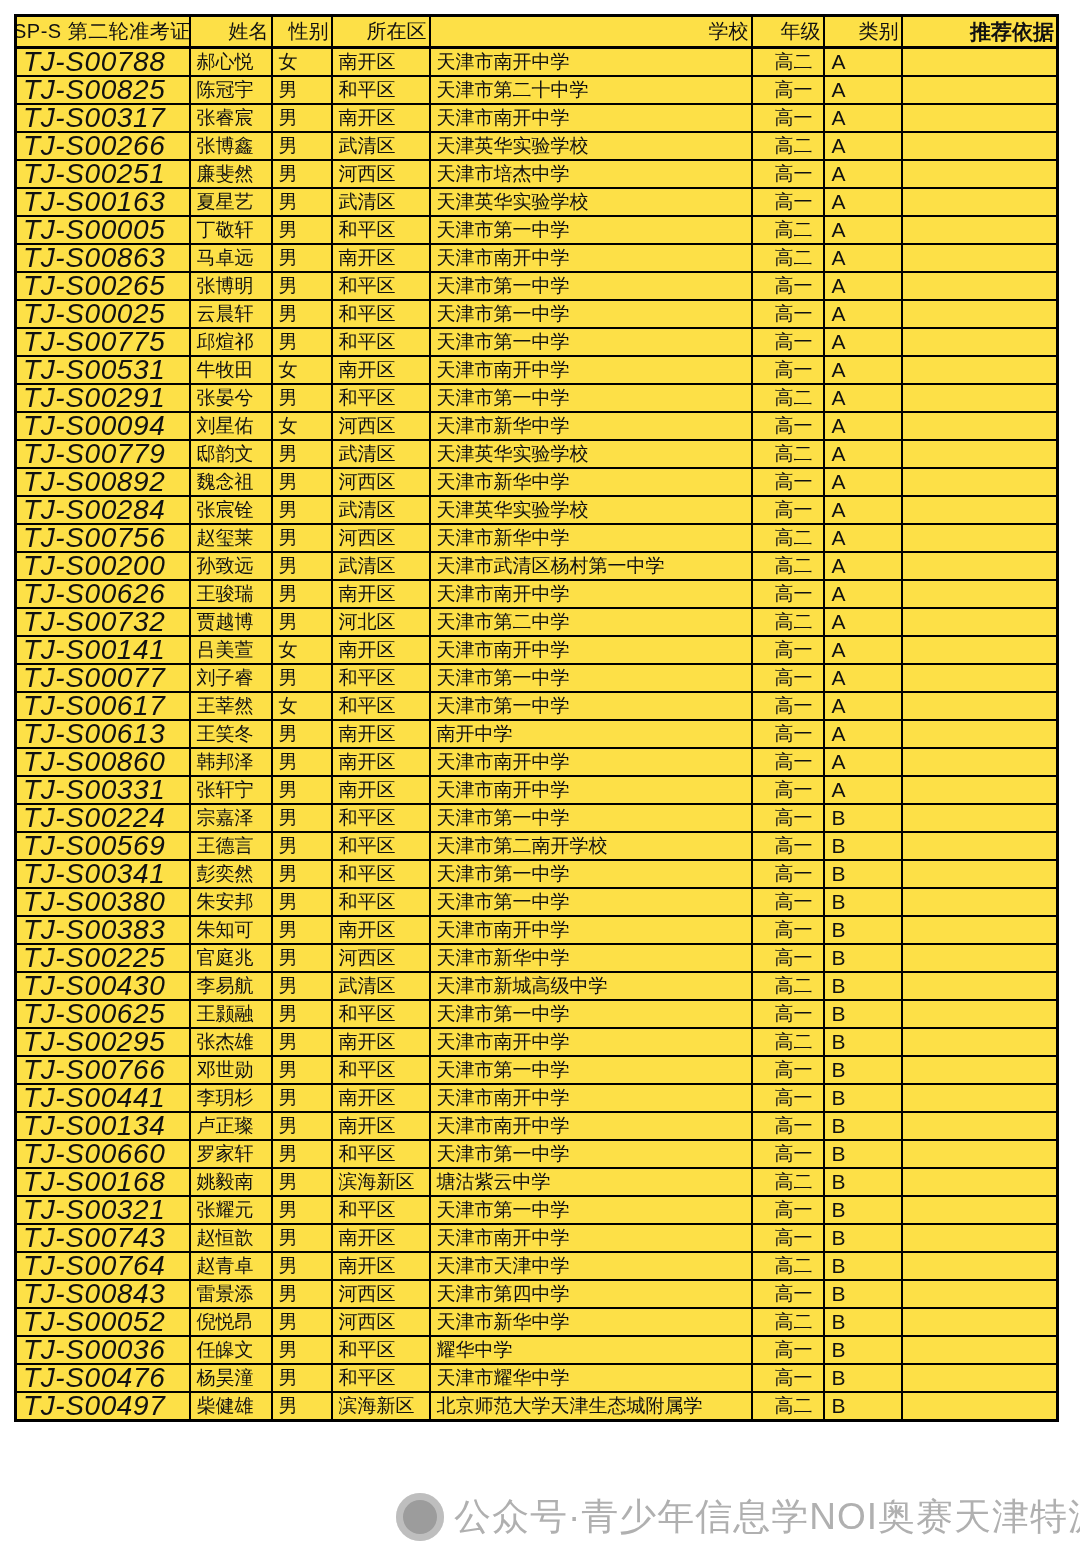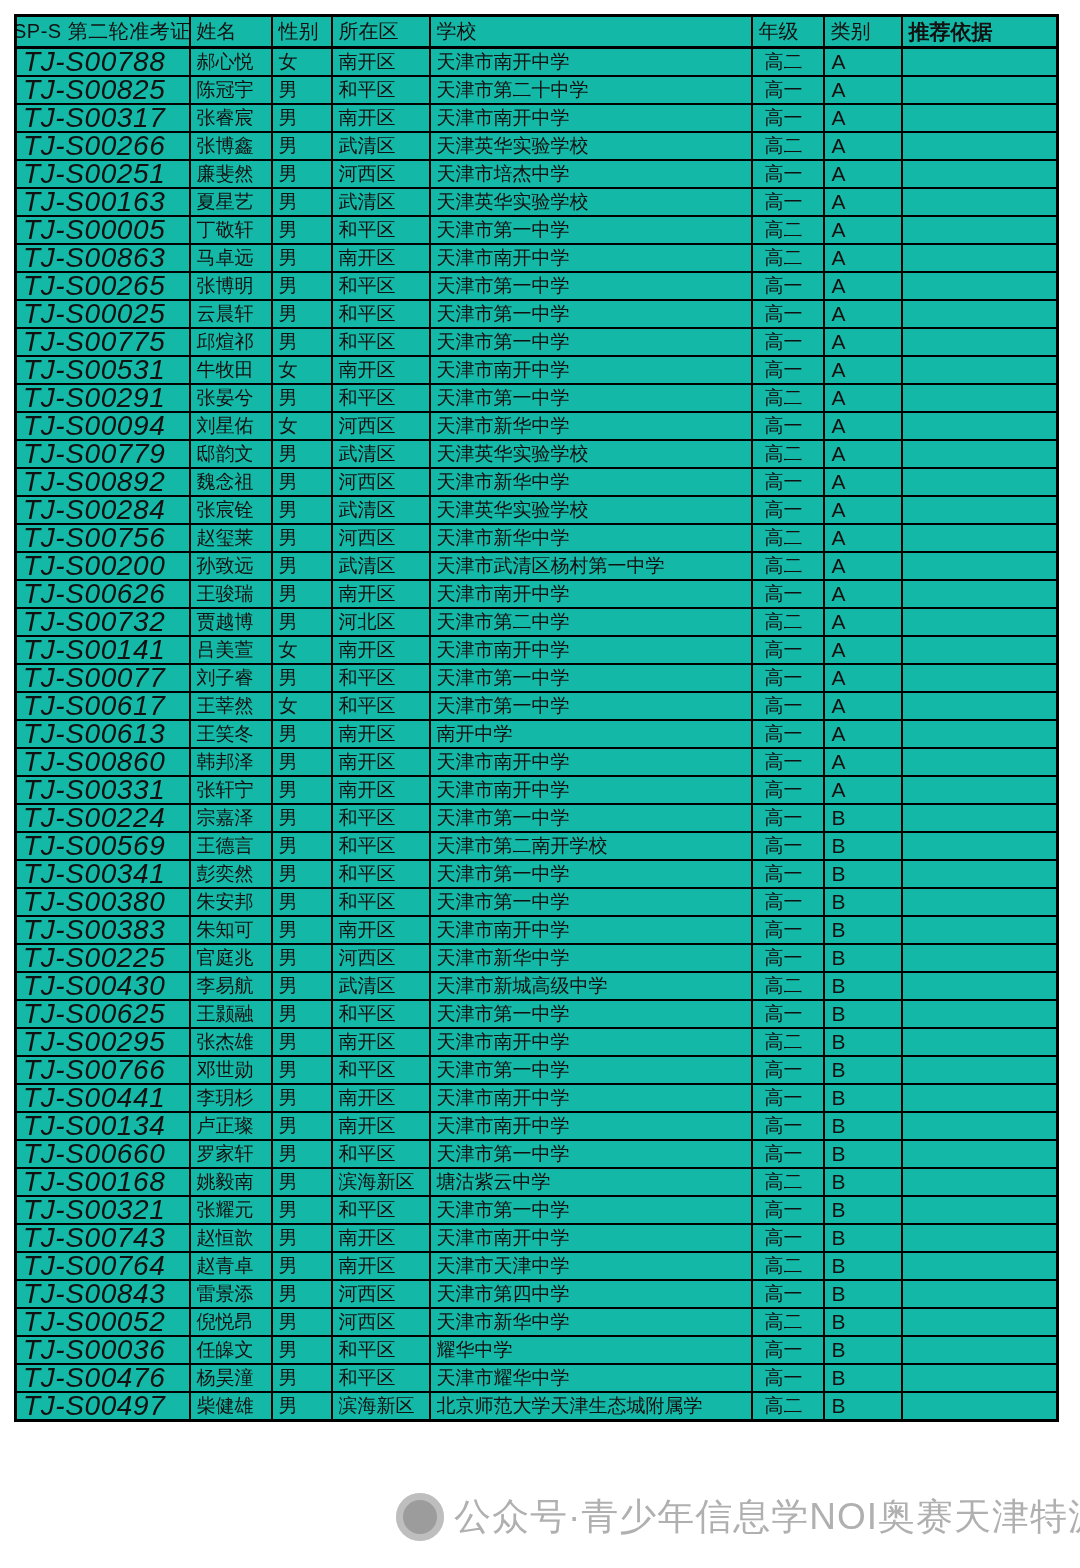--- a/index.html
+++ b/index.html
@@ -10,52 +10,52 @@
     font-family:"Liberation Sans", sans-serif;
     color:#111111;
     overflow:hidden;
   }
   .sheet { position:absolute; left:14px; top:14px; }
   table {
     border-collapse:collapse;
     table-layout:fixed;
     width:1042px;
     border:3px solid #000;
-    background:#14b8a6;
+    background:#fde047;
   }
   th, td {
     border:2px solid #000;
     padding:0 2px 0 6px;
     white-space:nowrap;
     overflow:hidden;
     font-size:19px;
     height:26px;
     line-height:26px;
     font-weight:normal;
     text-align:left;
     vertical-align:middle;
   }
   thead th {
     height:29px; line-height:29px;
-    text-align:left;
+    text-align:right;
     font-size:20px;
     border-bottom-width:3px;
   }
   thead th.first {
     text-align:left;
     padding-left:2px;
   }
   thead th.first .clip {
     display:inline-block;
     margin-left:-6px;   
     letter-spacing:0.5px;
   }
   thead th.basis-h { font-size:21px; font-weight:bold; }
   td.c-id { font-size:28px; letter-spacing:0.6px;font-style:italic; }
-  td.c-grade { padding-left:12px; }
+  td.c-grade { padding-left:22px; }
   td.c-cat { font-size:21px; padding-left:7px; }
   
   .watermark {
     position:absolute;
     left:396px; top:1492px;
     display:flex; align-items:center; gap:10px;
     z-index:5;
     pointer-events:none;
     color:rgba(128,128,128,0.62);
   }

